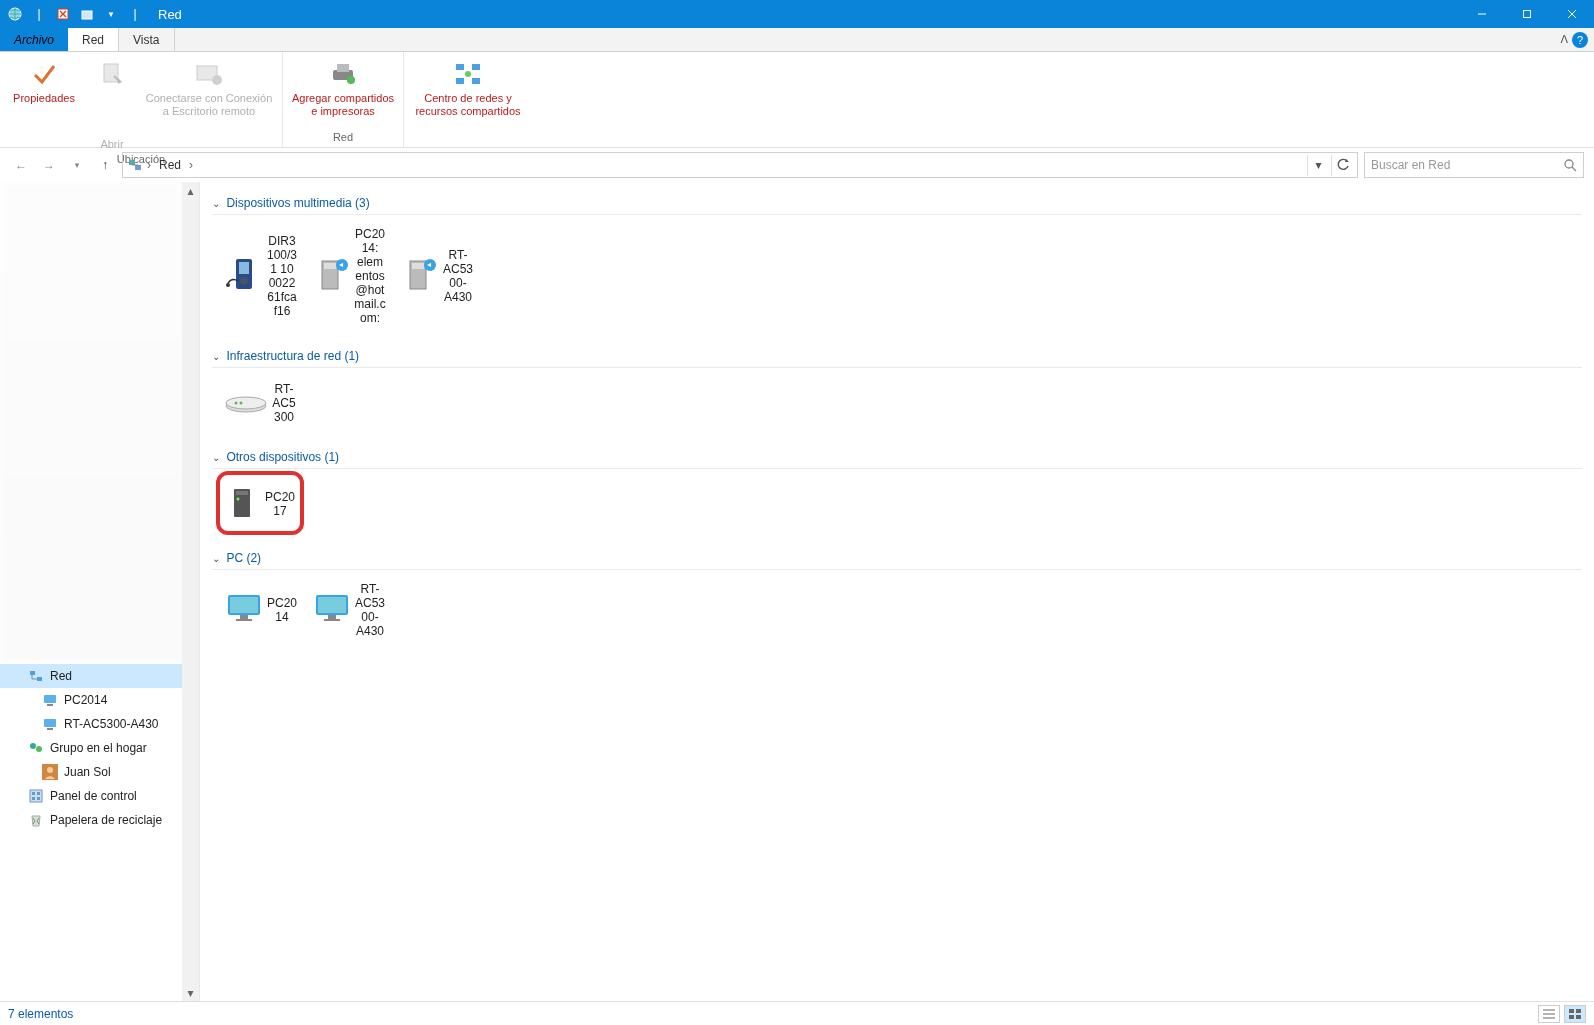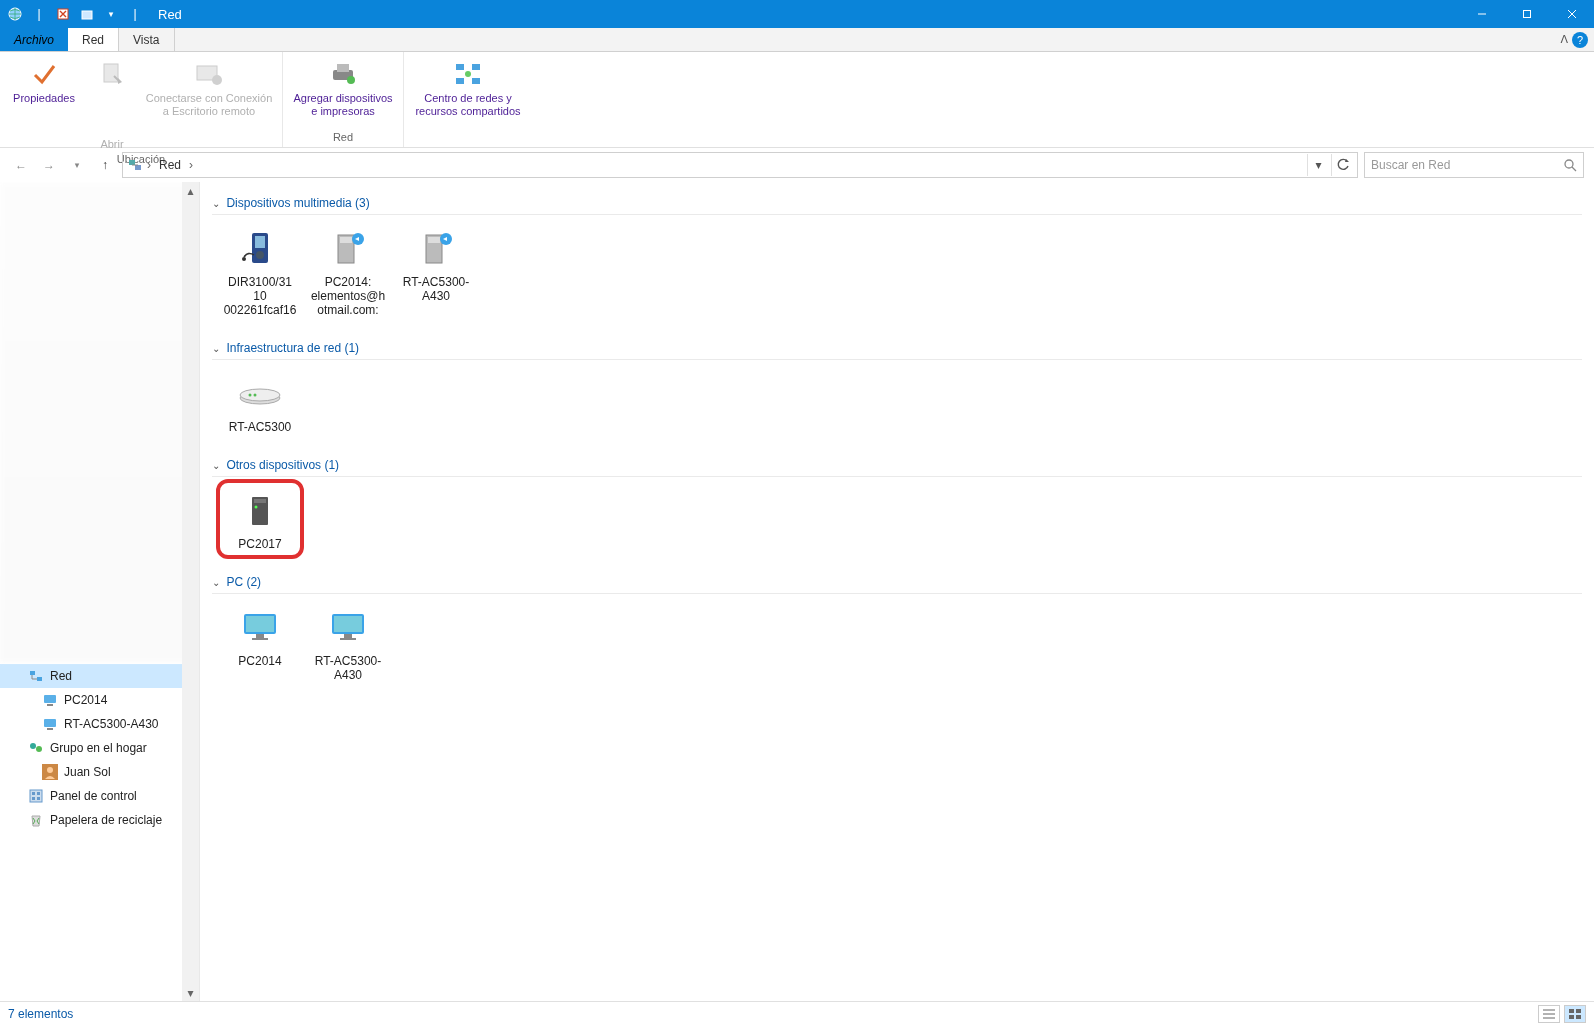--- a/index.html
+++ b/index.html
@@ -20,21 +20,21 @@
 .tab.file { background: #0a84d9; color: #000000; border-right: none; font-style: italic; }
 .tab.active { background: #fff; }
 .tabs-right { margin-left: auto; display: flex; align-items: center; padding-right: 6px; gap:4px;}
 .help-circle { width:16px; height:16px; border-radius:50%; background:#0a84d9; color:#fff; font-size:11px; display:flex; align-items:center; justify-content:center; }
 
 
 .ribbon { height: 96px; background: #fff; border-bottom: 1px solid #e0e0e0; display: flex; }
 .ribbon-group { border-right: 1px solid #e8e8e8; padding: 4px 8px 2px 8px; display: flex; flex-direction: column; }
 .ribbon-group-content { flex: 1; display: flex; align-items: flex-start; gap: 8px; }
 .ribbon-group-label { text-align: center; color: #666; font-size: 11px; padding: 2px 0; }
-.ribbon-btn { display: flex; flex-direction: column; align-items: center; width: 72px; text-align: center; color: #4c1d95; cursor: default; }
+.ribbon-btn { display: flex; flex-direction: column; align-items: center; width: 72px; text-align: center; color: #b91c1c; cursor: default; }
 .ribbon-btn.disabled { color: #b0b0b0; }
 .ribbon-btn .icon-large { width: 32px; height: 32px; margin: 2px 0; display:flex; align-items:center; justify-content:center; }
 .ribbon-btn .label { font-size: 11px; line-height: 13px; }
 .ribbon-small-list { display:flex; flex-direction:column; gap:4px; padding-top:4px; }
 .ribbon-small-item { display:flex; align-items:center; gap:6px; color:#b0b0b0; font-size:11px; }
 .ribbon-small-item .small-icon { width:16px; height:16px; }
 
 
 .address-row { height: 34px; display: flex; align-items: center; padding: 4px 10px; gap: 6px; }
 .nav-arrow { width: 22px; height: 22px; display:flex; align-items:center; justify-content:center; color:#888; }
@@ -58,21 +58,21 @@
 .nav-item .indent1 { width:14px; }
 .nav-item .indent2 { width:28px; }
 .nav-icon { width:16px; height:16px; display:flex; align-items:center; justify-content:center; }
 .nav-scroll { position:absolute; right:0; top:0; bottom:0; width:17px; background:#f1f1f1; display:flex; flex-direction:column; align-items:center; justify-content:space-between; }
 .nav-scroll .sbtn { width:17px; height:17px; display:flex; align-items:center; justify-content:center; color:#666; }
 
 .content { flex:1; overflow:auto; padding: 8px 12px; }
 .group-header { display:flex; align-items:center; gap:6px; color:#0a5aa8; font-size:14px; padding:6px 0 4px 0; border-bottom:1px solid #eaeaea; cursor:default; }
 .group-header .chev { font-size:10px; color:#555; }
 .items-row { display:flex; flex-wrap:wrap; gap:8px; padding:6px 0 14px 8px; }
-.item { width:80px; display:flex; flex-direction:column; align-items:center; text-align:center; font-size:12px; color:#222; padding:4px 2px; cursor:default; }
+.item { width:80px; display:flex; flex-direction:row; align-items:center; text-align:center; font-size:12px; color:#222; padding:4px 2px; cursor:default; }
 .item .item-icon { width:48px; height:48px; display:flex; align-items:center; justify-content:center; }
 .item .item-label { margin-top:2px; line-height:14px; word-break:break-word; }
 .item.highlighted { outline:4px solid #e03030; border-radius:8px; }
 
 
 .statusbar { height:24px; border-top:1px solid #e0e0e0; display:flex; align-items:center; padding:0 8px; color:#0a5aa8; font-size:12px; }
 .statusbar .right { margin-left:auto; display:flex; gap:4px; }
 .view-toggle { width:22px; height:18px; border:1px solid #ccc; display:flex; align-items:center; justify-content:center; color:#555; }
 .view-toggle.active { background:#cce8ff; }
 
@@ -172,21 +172,21 @@
   <div class="ribbon-group">
     <div class="ribbon-group-content">
       <div class="ribbon-btn" style="width:104px;">
         <div class="icon-large">
             <svg width="32" height="28" viewBox="0 0 32 28">
               <rect x="6" y="10" width="20" height="10" fill="#888" rx="2"></rect>
               <rect x="10" y="4" width="12" height="8" fill="#bbb"></rect>
               <circle cx="24" cy="20" r="4" fill="#5b5"></circle>
             </svg>
           </div>
-        <div class="label">Agregar dispositivos e impresoras</div>
+        <div class="label">Agregar compartidos e impresoras</div>
       </div>
     </div>
     <div class="ribbon-group-label">Red</div>
   </div>
 
   <div class="ribbon-group" style="border-right:none;">
     <div class="ribbon-group-content">
       <div class="ribbon-btn" style="width:112px;">
         <div class="icon-large">
             <svg width="32" height="28" viewBox="0 0 32 28">

